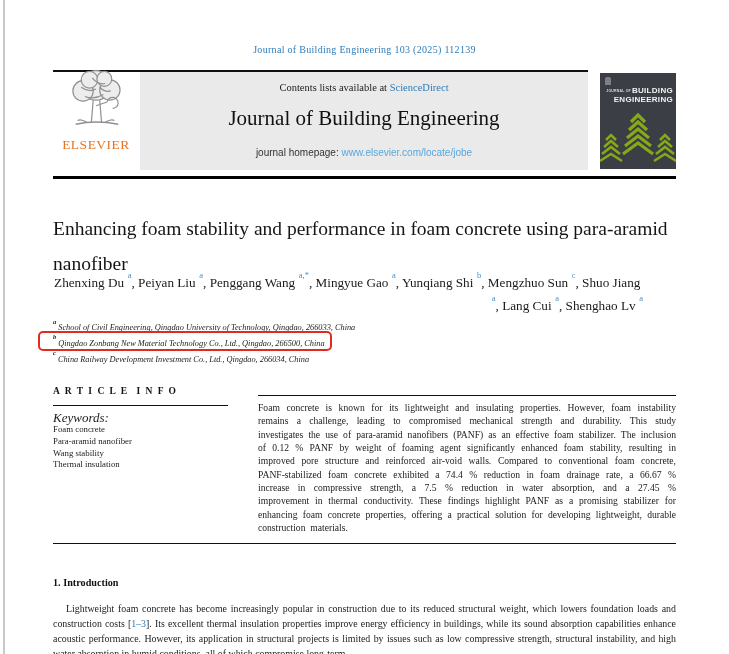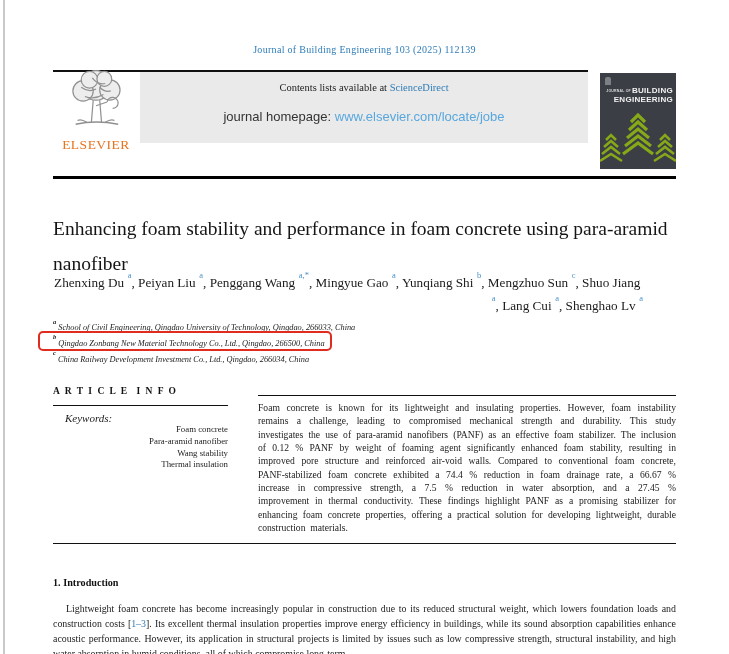--- a/index.html
+++ b/index.html
@@ -13,26 +13,26 @@
   
   .citation { position:absolute; left:53px; top:44px; width:623px; text-align:center;
               font-size:10px; color:var(--link_blue); letter-spacing:0.3px; cursor:pointer; }
 
   
   .banner-topline { position:absolute; left:53px; top:70px; width:535px; height:1.5px; background:#111; }
   .elsevier-logo { position:absolute; left:53px; top:65px; width:86px; height:96px; cursor:pointer; }
   .elsevier-logo svg { display:block; margin:0 auto; }
   .elsevier-word { text-align:center; font-size:13.5px; color:var(--elsevier_orange);
                    letter-spacing:0.5px; margin-top:-2px; }
-  .banner-box { position:absolute; left:140px; top:72px; width:448px; height:71px;
+  .banner-box { position:absolute; left:140px; top:72px; width:448px; height:98px;
                 background:var(--banner_gray); text-align:center; }
   .contents-line { margin-top:10px; font-size:10.5px; color:#222; }
   .contents-line .link { color:var(--link_blue); cursor:pointer; }
   .journal-title { margin-top:13px; font-size:21px; color:#111; }
-  .homepage-line { margin-top:16px; font-family:"Liberation Sans", sans-serif; font-size:13px; color:#333; }
+  .homepage-line { margin-top:16px; font-family:"Liberation Sans", sans-serif; font-size:10px; color:#333; }
   .homepage-line .url { color:var(--url_blue); cursor:pointer; }
 
   .cover { position:absolute; left:600px; top:73px; width:76px; height:96px;
            background:var(--cover_bg); overflow:hidden; cursor:pointer; }
   .cover-mark { position:absolute; left:5px; top:4px; width:6px; height:8px;
                 background:#8d9196; border-radius:2px 2px 0 0; opacity:.8; }
   .cover-text { position:absolute; top:14px; right:3px; left:2px; text-align:right;
                 font-family:"Liberation Sans", sans-serif; color:#f2f2f2; line-height:8.5px; }
   .cover-jof { font-size:3.5px; letter-spacing:0.2px; margin-right:1px; vertical-align:1px; color:#d7d9db; }
   .cover-line { font-weight:bold; font-size:8px; letter-spacing:0.3px; }
@@ -50,22 +50,22 @@
                   font-style:italic; font-size:8.3px; line-height:12px; color:#222; }
   .aff-line { width:fit-content; position:relative; }
   .aff-sup { font-size:6.5px; position:relative; top:-2.5px; margin-right:2px; font-weight:bold; }
   .aff-hl::before { content:""; position:absolute; left:-15px; right:-7px; top:-3px; bottom:-1px;
                     border:2.5px solid var(--highlight_red); border-radius:5px; pointer-events:none; }
 
   
   .col-heading { font-size:9.5px; font-weight:bold; letter-spacing:1.5px; white-space:pre; color:#111; }
   .col-rule { height:1.2px; background:#111; margin-top:9px; }
   .info-col { position:absolute; left:53px; top:386px; width:175px; }
-  .kw-label { font-style:italic; font-size:11px; margin-top:6px; line-height:12px;margin-left:12px; }
-  .kw-item { font-size:8.8px; line-height:11.7px;text-align:right; }
+  .kw-label { font-style:italic; font-size:13px; margin-top:6px; line-height:12px; }
+  .kw-item { font-size:8.8px; line-height:11.7px; }
   .abs-col { position:absolute; left:258px; top:386px; width:418px; }
   .abs-text { margin-top:5px; font-size:9.6px; line-height:13.3px; text-align:justify;
               word-spacing:2.5px; color:#1b1b1b; }
   .block-bottom-rule { position:absolute; left:53px; top:543px; width:623px; height:1.2px; background:#111; }
 
   
   .section-heading { position:absolute; left:53px; top:577px; font-size:10.2px; font-weight:bold; color:#111; }
   .intro-par { position:absolute; left:53px; top:601px; width:623px; font-size:9.9px;
                line-height:15px; text-align:justify; text-indent:13px; color:#1b1b1b; }
   .cite-link { color:var(--link_blue); cursor:pointer; }
@@ -95,20 +95,21 @@
       </g>
     </svg>
   </span>
   <div class="elsevier-word">ELSEVIER</div>
 </div>
 
 <div class="banner-box">
   <div class="contents-line">
     <span>Contents lists available at </span><span class="link">ScienceDirect</span>
   </div>
+  <div class="journal-title">Journal of Building Engineering</div>
   <div class="homepage-line">
     <span>journal homepage: </span><span class="url">www.elsevier.com/locate/jobe</span>
   </div>
 </div>
 
 <div class="cover">
   <div class="cover-mark"></div>
   <div class="cover-text">
     <div class="cover-line"><span class="cover-jof">JOURNAL OF</span><span>BUILDING</span></div>
     <div class="cover-line">ENGINEERING</div>

